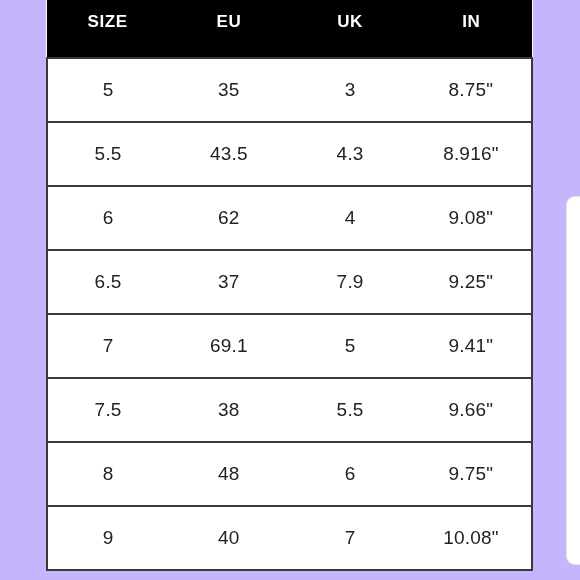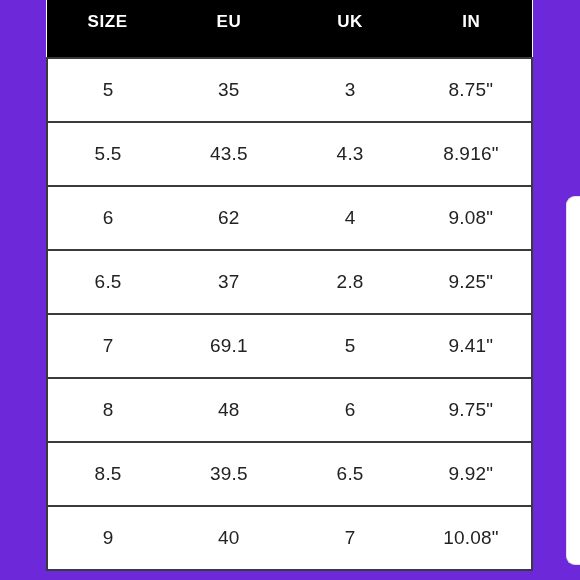--- a/index.html
+++ b/index.html
@@ -14,21 +14,21 @@
     overflow: hidden;
     position: relative;
   }
 
   #screen {
     position: absolute;
     top: 0;
     left: 0;
     width: 580px;
     height: 580px;
-    background: #6d28d9;
+    background: #c4b5fd;
     overflow: hidden;
   }
 
   
   .side-panel-edge {
     position: absolute;
     left: 566px;
     top: 196px;
     width: 40px;
     height: 369px;
@@ -124,40 +124,40 @@
         </tr>
         <tr>
           <td class="first-cell">6</td>
           <td class="inner-cell">62</td>
           <td class="inner-cell">4</td>
           <td class="last-cell">9.08"</td>
         </tr>
         <tr>
           <td class="first-cell">6.5</td>
           <td class="inner-cell">37</td>
-          <td class="inner-cell">2.8</td>
+          <td class="inner-cell">7.9</td>
           <td class="last-cell">9.25"</td>
         </tr>
         <tr>
           <td class="first-cell">7</td>
           <td class="inner-cell">69.1</td>
           <td class="inner-cell">5</td>
           <td class="last-cell">9.41"</td>
         </tr>
         <tr>
+          <td class="first-cell">7.5</td>
+          <td class="inner-cell">38</td>
+          <td class="inner-cell">5.5</td>
+          <td class="last-cell">9.66"</td>
+        </tr>
+        <tr>
           <td class="first-cell">8</td>
           <td class="inner-cell">48</td>
           <td class="inner-cell">6</td>
           <td class="last-cell">9.75"</td>
-        </tr>
-        <tr>
-          <td class="first-cell">8.5</td>
-          <td class="inner-cell">39.5</td>
-          <td class="inner-cell">6.5</td>
-          <td class="last-cell">9.92"</td>
         </tr>
         <tr>
           <td class="first-cell">9</td>
           <td class="inner-cell">40</td>
           <td class="inner-cell">7</td>
           <td class="last-cell">10.08"</td>
         </tr>
       </tbody>
   </table>
 

